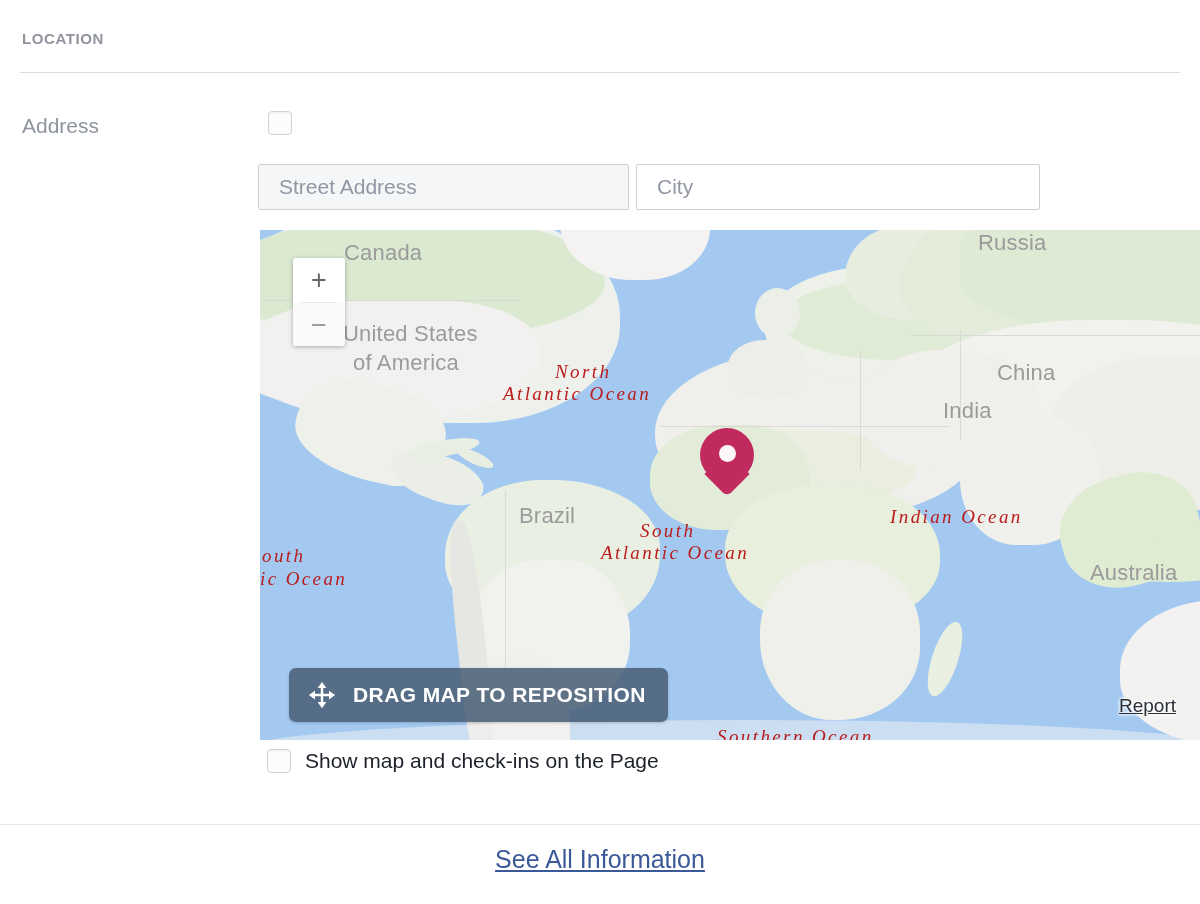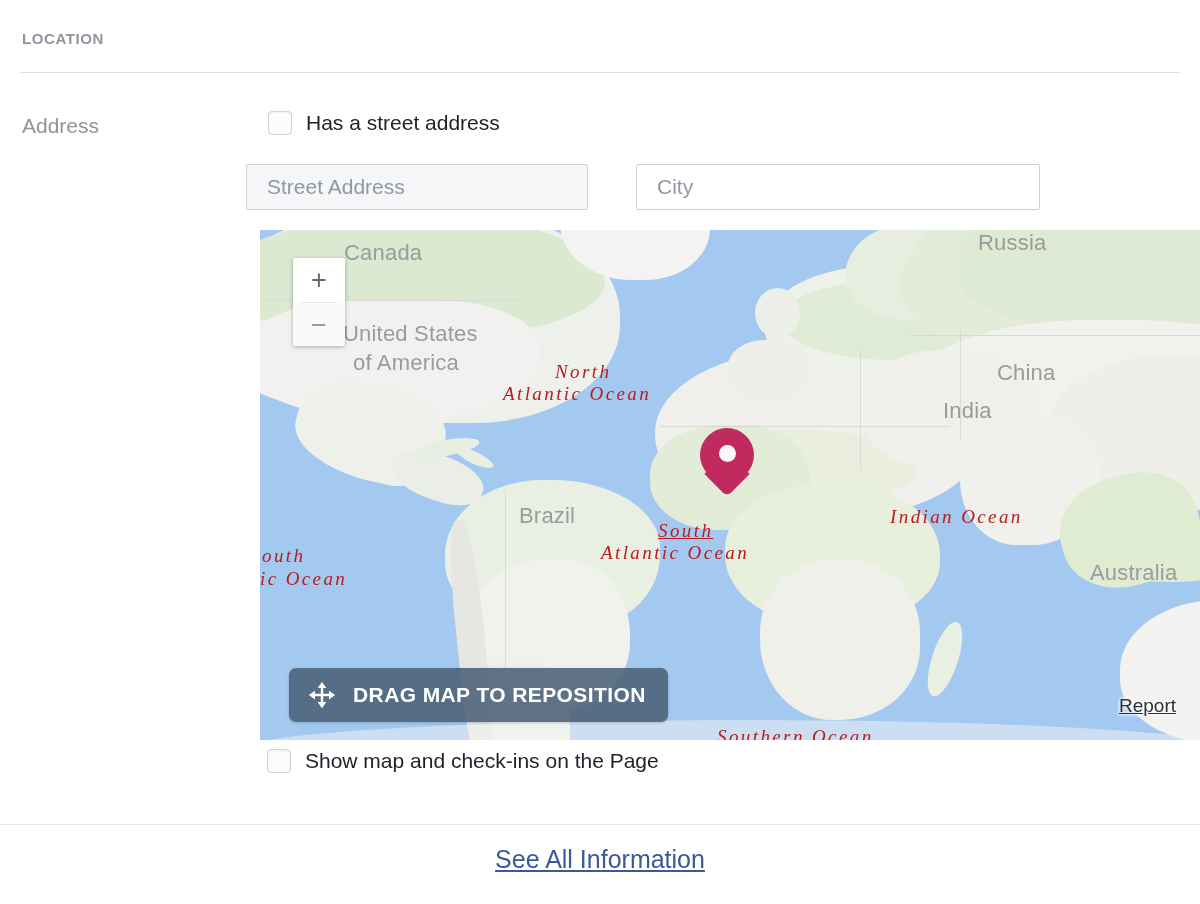--- a/index.html
+++ b/index.html
@@ -51,21 +51,21 @@
     border-radius: 2px;
     display: flex; align-items: center;
     padding: 0 0 0 20px;
     font-size: 21px;
     color: #9197a3;
     background: #ffffff;
   }
   .field.disabled { background: #f5f6f7; }
   .field .ph { pointer-events: none; }
 
-  #street-field { left: 246px; top: 164px; width: 342px; }
+  #street-field { left: 258px; top: 164px; width: 371px; }
   #city-field   { left: 636px; top: 164px; width: 404px; }
   #zip-field    { left: 1009px; top: 164px; width: 191px; }
 
   
   .map {
     position: absolute; left: 260px; top: 230px;
     width: 940px; height: 510px;
     overflow: hidden;
     background: #a0c8f0;
   }
@@ -335,21 +335,20 @@
 
 <div class="page">
 
   <div class="section-title">LOCATION</div>
   <div class="section-divider"></div>
 
   <div class="row-label">Address</div>
 
   <div class="cbx-row" id="has-street-row">
     <span class="cbx"></span>
-    <span class="cbx-label">Has a street address</span>
   </div>
 
   <div class="field disabled" id="street-field">
     <span class="ph">Street Address</span>
   </div>
   <div class="field" id="city-field">
     <span class="ph">City</span>
   </div>
 
   <div class="map">
@@ -408,21 +407,21 @@
       <div class="m-country" style="left:83px;  top:91px;">United States</div>
       <div class="m-country" style="left:93px;  top:120px;">of America</div>
       <div class="m-country" style="left:259px; top:273px;">Brazil</div>
       <div class="m-country" style="left:718px; top:0px;">Russia</div>
       <div class="m-country" style="left:737px; top:130px;">China</div>
       <div class="m-country" style="left:683px; top:168px;">India</div>
       <div class="m-country" style="left:830px; top:330px;">Australia</div>
 
       <div class="m-ocean" style="left:295px; top:131px;">North</div>
       <div class="m-ocean" style="left:243px; top:153px;">Atlantic Ocean</div>
-      <div class="m-ocean" style="left:398px; top:290px;text-decoration:underline;">South</div>
+      <div class="m-ocean" style="left:380px; top:290px;">South</div>
       <div class="m-ocean" style="left:341px; top:312px;">Atlantic Ocean</div>
       <div class="m-ocean" style="left:2px;   top:315px;">outh</div>
       <div class="m-ocean" style="left:0px;   top:338px;">ic Ocean</div>
       <div class="m-ocean" style="left:630px; top:276px;">Indian Ocean</div>
       <div class="m-ocean" style="left:441px; top:496px;margin-left:16px;">Southern Ocean</div>
 
       <div class="pin">
         <div class="pin-tail"></div>
         <div class="pin-body"></div>
         <div class="pin-hole"></div>

